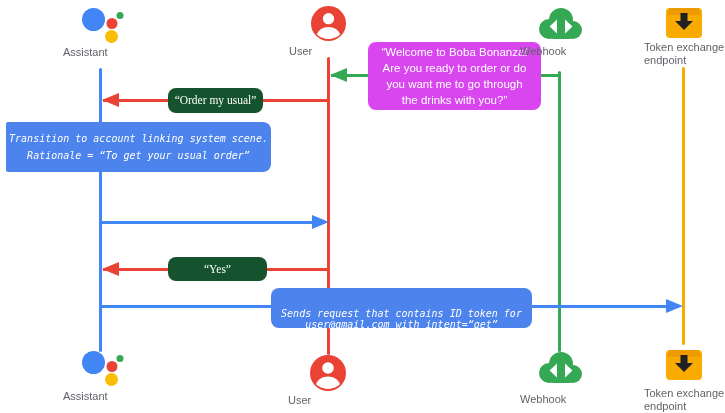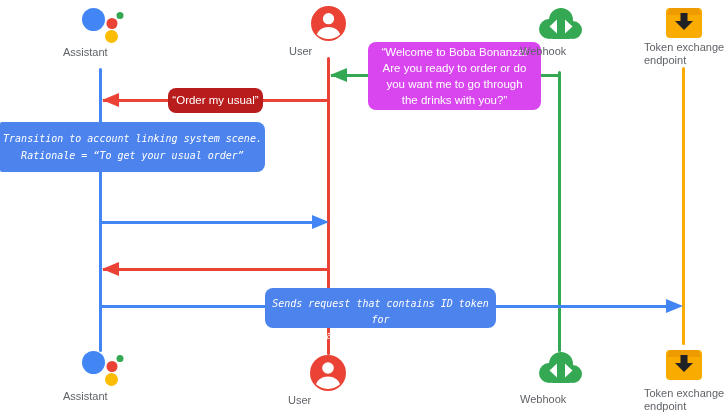--- a/index.html
+++ b/index.html
@@ -12,21 +12,21 @@
   .l-green{background:#34A853;} .l-red{background:#EA4335;} .l-blue{background:#4285F4;}
   .arrow{position:absolute;width:0;height:0;z-index:2;
          border-top:7px solid transparent;border-bottom:7px solid transparent;}
   .a-left-red{border-right:17px solid #EA4335;}
   .a-left-green{border-right:17px solid #34A853;}
   .a-right-blue{border-left:17px solid #4285F4;}
   .bubble{position:absolute;border-radius:8px;color:#fff;text-align:center;
           white-space:pre-line;z-index:3;box-sizing:border-box;}
   .speech{font-size:11.5px;line-height:16px;}
   .mono{font-family:"DejaVu Sans Mono",monospace;font-style:italic;font-size:10px;line-height:17px;}
-  .bg-green{background:#d946ef;} .bg-red{background:#b91c1c;} .bg-blue{background:#4D83EC;}
+  .bg-green{background:#d946ef;} .bg-red{background:#14532d;font-family:Liberation Serif, serif;} .bg-blue{background:#4D83EC;margin-left:6px;}
   .actor-icon{position:absolute;z-index:4;}
   .actor-label{position:absolute;z-index:4;font-size:11px;line-height:12.5px;color:#5F6368;
                white-space:pre-line;}
 </style>
 </head>
 <body>
 
 <div class="stage">
 
   <div class="lifeline ll-blue" style="left:99px;top:68px;height:284px;"></div>
@@ -46,24 +46,25 @@
   <div class="bubble bg-red speech" style="left:168px;top:88px;width:95px;height:25px;line-height:25px;">“Order my usual”</div>
 
   <div class="bubble bg-blue mono" style="left:0;top:122px;width:265px;height:50px;padding-top:8px;border-radius:2px 8px 8px 2px;">Transition to account linking system scene.
 Rationale = “To get your usual order”</div>
 
   <div class="msg-line l-blue" style="left:101px;top:221px;width:211px;"></div>
   <div class="arrow a-right-blue" style="left:312px;top:215px;"></div>
 
   <div class="msg-line l-red" style="left:103px;top:268px;width:225px;"></div>
   <div class="arrow a-left-red" style="left:102px;top:262px;"></div>
+  <div class="bubble bg-red speech" style="left:168px;top:257px;width:99px;height:24px;line-height:24px;">“Yes”</div>
 
   <div class="msg-line l-blue" style="left:101px;top:305px;width:566px;"></div>
   <div class="arrow a-right-blue" style="left:666px;top:299px;"></div>
-  <div class="bubble bg-blue mono" style="left:265px;top:288px;width:231px;height:40px;padding-top:8px;line-height:16px;">Sends request that contains ID token for
+  <div class="bubble bg-blue mono" style="left:265px;top:288px;width:261px;height:40px;padding-top:20px;line-height:11px;">Sends request that contains ID token for
 user@gmail.com with intent=“get”</div>
 
   <div class="actor-icon" style="left:78px;top:5px;">
     <svg width="50" height="40" viewBox="0 0 50 40">
       <circle cx="15.5" cy="14.5" r="11.5" fill="#4285F4"></circle>
       <circle cx="34" cy="18.5" r="5.5" fill="#EA4335"></circle>
       <circle cx="42" cy="10.5" r="3.5" fill="#34A853"></circle>
       <circle cx="33.5" cy="31.5" r="6.5" fill="#FBBC04"></circle>
     </svg>
   </div>

